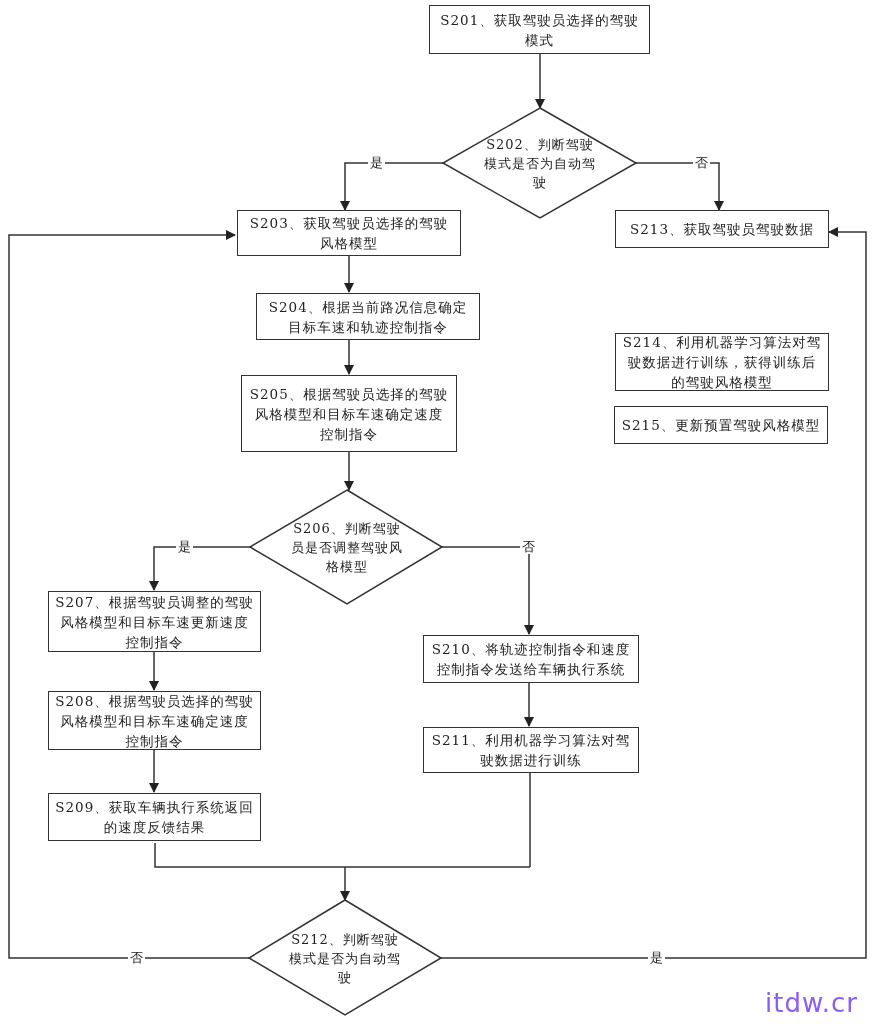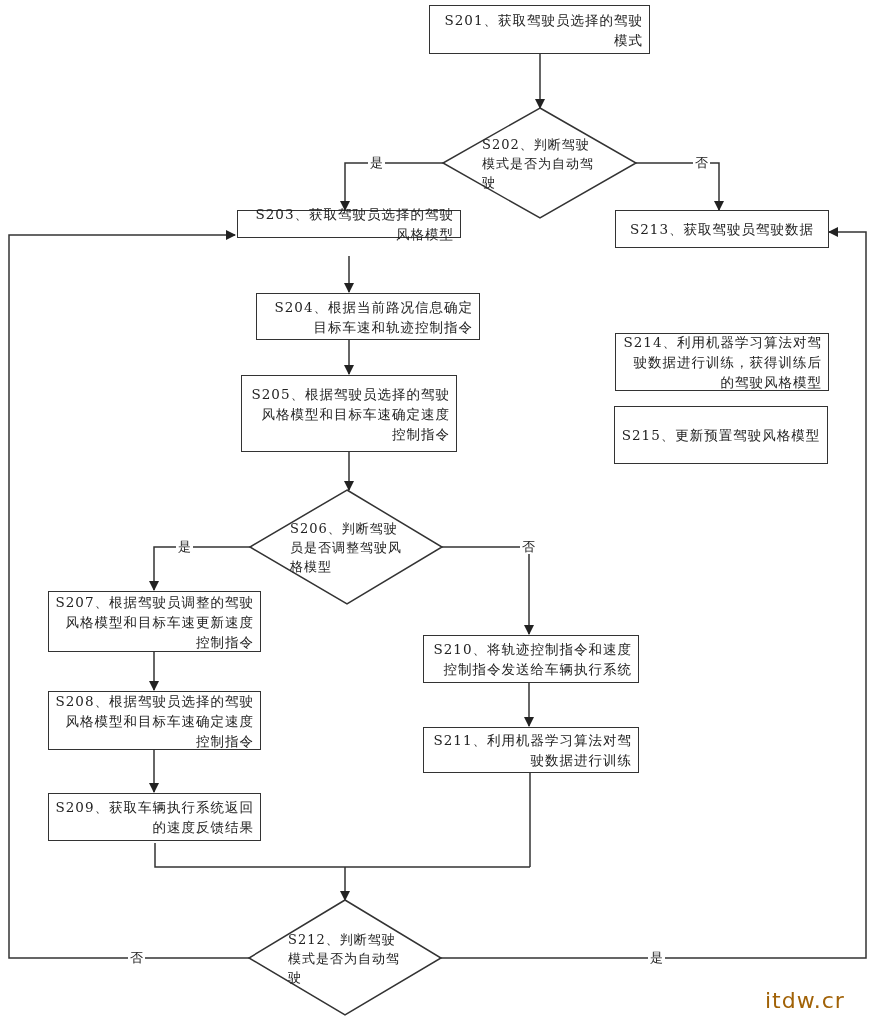--- a/index.html
+++ b/index.html
@@ -1,26 +1,26 @@
 <!DOCTYPE html>
 <html><head>
 <meta charset="utf-8">
 <style>
   html, body { margin: 0; padding: 0; background: #ffffff; }
   body { width: 873px; height: 1024px; position: relative; overflow: hidden;
          font-family: "DejaVu Serif", "Liberation Serif", serif; color: #222; }
   svg#flow { position: absolute; left: 0; top: 0; }
   .node { position: absolute; box-sizing: border-box; border: 1.6px solid #333;
           background: #fff; display: flex; align-items: center; justify-content: center;
-          text-align: right; font-size: 13.5px; line-height: 20px; letter-spacing: 1px;
+          text-align: center; font-size: 13.5px; line-height: 20px; letter-spacing: 1px;
           padding: 2px 6px; }
   .dtext { position: absolute; display: flex; align-items: center; justify-content: center;
-           text-align: left; font-size: 13px; line-height: 19px; letter-spacing: 1px; }
+           text-align: center; font-size: 13px; line-height: 19px; letter-spacing: 1px; }
   .lbl { position: absolute; font-size: 13px; background: #fff; padding: 0 2px; line-height: 14px; }
-  .wm { position: absolute; font-size: 22px; color: #a16207; letter-spacing: 1px;
+  .wm { position: absolute; font-size: 26px; color: #8b5cf6; letter-spacing: 1px;
         font-family: "DejaVu Sans", "Liberation Sans", sans-serif; }
 </style>
 </head>
 <body>
 
 <svg id="flow" width="873" height="1024">
   <defs>
     <marker id="arr" markerWidth="10" markerHeight="10" refX="9" refY="5" orient="auto" markerUnits="userSpaceOnUse">
       <path d="M0,0 L10,5 L0,10 z" fill="#222"></path>
     </marker>
@@ -62,41 +62,41 @@
     <polyline points="249,958 9,958 9,235 235,235" marker-end="url(#arr)"></polyline>
 
     <polyline points="441,958 866,958 866,232 829,232" marker-end="url(#arr)"></polyline>
   </g>
 </svg>
 
 <div class="node" style="left:429px;top:5px;width:221px;height:49px;">
   <span>S201、获取驾驶员选择的驾驶模式</span>
 </div>
 
-<div class="node" style="left:237px;top:210px;width:224px;height:28px;">
+<div class="node" style="left:237px;top:210px;width:224px;height:46px;">
   <span>S203、获取驾驶员选择的驾驶风格模型</span>
 </div>
 
 <div class="node" style="left:237px;top:293px;width:224px;height:47px;margin-left:19px;">
   <span>S204、根据当前路况信息确定目标车速和轨迹控制指令</span>
 </div>
 
 <div class="node" style="left:241px;top:375px;width:216px;height:77px;">
   <span>S205、根据驾驶员选择的驾驶风格模型和目标车速确定速度控制指令</span>
 </div>
 
 <div class="node" style="left:615px;top:210px;width:214px;height:38px;">
   <span>S213、获取驾驶员驾驶数据</span>
 </div>
 
 <div class="node" style="left:615px;top:294px;width:214px;height:58px;margin-top:39px;">
   <span>S214、利用机器学习算法对驾驶数据进行训练，获得训练后的驾驶风格模型</span>
 </div>
 
-<div class="node" style="left:614px;top:406px;width:214px;height:58px;">
+<div class="node" style="left:614px;top:406px;width:214px;height:38px;">
   <span>S215、更新预置驾驶风格模型</span>
 </div>
 
 <div class="node" style="left:48px;top:591px;width:213px;height:61px;">
   <span>S207、根据驾驶员调整的驾驶风格模型和目标车速更新速度控制指令</span>
 </div>
 
 <div class="node" style="left:48px;top:691px;width:213px;height:59px;">
   <span>S208、根据驾驶员选择的驾驶风格模型和目标车速确定速度控制指令</span>
 </div>

